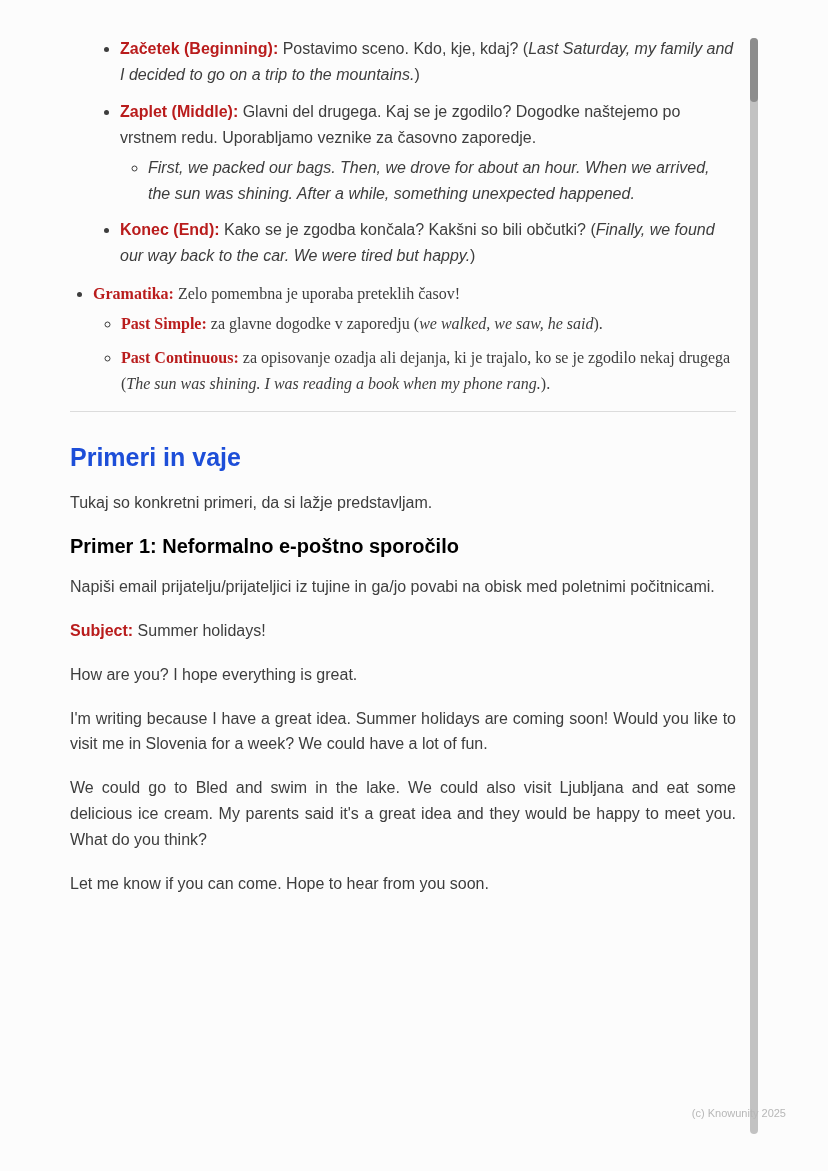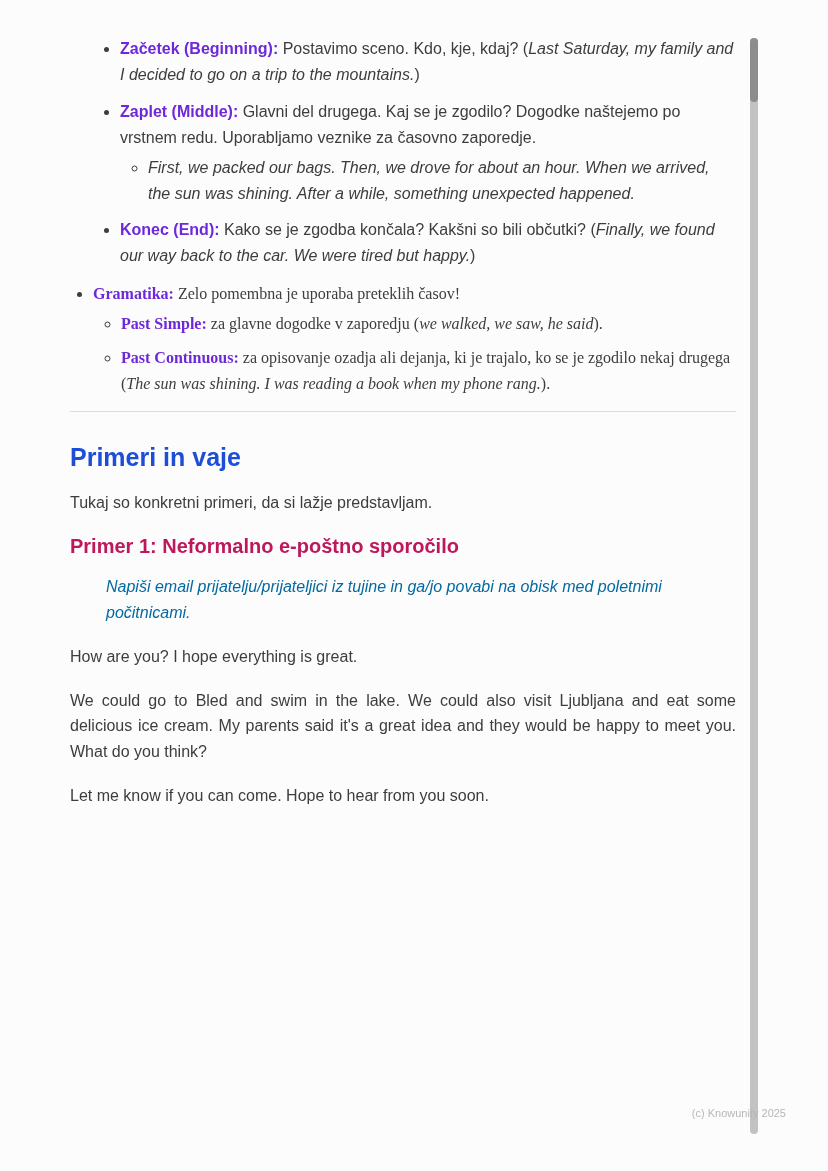--- a/index.html
+++ b/index.html
@@ -12,21 +12,21 @@
     overflow: hidden;
   }
   .content {
     position: absolute;
     left: 70px;
     top: 36px;
     width: 666px;
     font-size: 16px;
     line-height: 1.62;
   }
-  .b { font-weight: bold; color: #6d28d9; }
+  .b { font-weight: bold; color: #b91c1c; }
   .i { font-style: italic; }
   ul { list-style: disc; }
   ul.lvl2 { padding-left: 50px; margin-bottom: 12px; }
   ul.lvl1 { padding-left: 23px; margin-bottom: 12px; font-family: Liberation Serif, serif; }
   ul.lvl2 > li, ul.lvl1 > li { margin-bottom: 11px; }
   li > ul.sub {
     list-style: circle;
     padding-left: 28px;
     margin-top: 4px;
   }
@@ -40,25 +40,25 @@
     font-size: 25px;
     line-height: 1.2;
     font-weight: bold;
     color: #1d4ed8;
     margin-bottom: 18px;
   }
   h3.sub-heading {
     font-size: 20px;
     line-height: 1.2;
     font-weight: bold;
-    color: #be185d;
+    color: #000000;
     margin-bottom: 16px;
   }
   p { margin-bottom: 18px; }
-  p.prompt { font-style: italic; color: #0369a1; margin-left: 36px; }
+  p.prompt { color: #404040; }
   p.justify { text-align: justify; }
   .scrollbar-track {
     position: absolute;
     right: 70px;
     top: 38px;
     width: 8px;
     height: 1096px;
     background: #c2c2c2;
     border-radius: 4px;
   }
@@ -108,24 +108,26 @@
   <hr class="divider">
 
   <h2 class="section-heading">Primeri in vaje</h2>
 
   <p>Tukaj so konkretni primeri, da si lažje predstavljam.</p>
 
   <h3 class="sub-heading">Primer 1: Neformalno e-poštno sporočilo</h3>
 
   <p class="prompt">Napiši email prijatelju/prijateljici iz tujine in ga/jo povabi na obisk med poletnimi počitnicami.</p>
 
+  <p><span class="b">Subject:</span><span> Summer holidays!</span></p>
 
 
   <p>How are you? I hope everything is great.</p>
 
+  <p class="justify">I'm writing because I have a great idea. Summer holidays are coming soon! Would you like to visit me in Slovenia for a week? We could have a lot of fun.</p>
 
   <p class="justify">We could go to Bled and swim in the lake. We could also visit Ljubljana and eat some delicious ice cream. My parents said it's a great idea and they would be happy to meet you. What do you think?</p>
 
   <p>Let me know if you can come. Hope to hear from you soon.</p>
 
 
 </div>
 
 <div class="scrollbar-track">
   <div class="scrollbar-thumb"></div>

